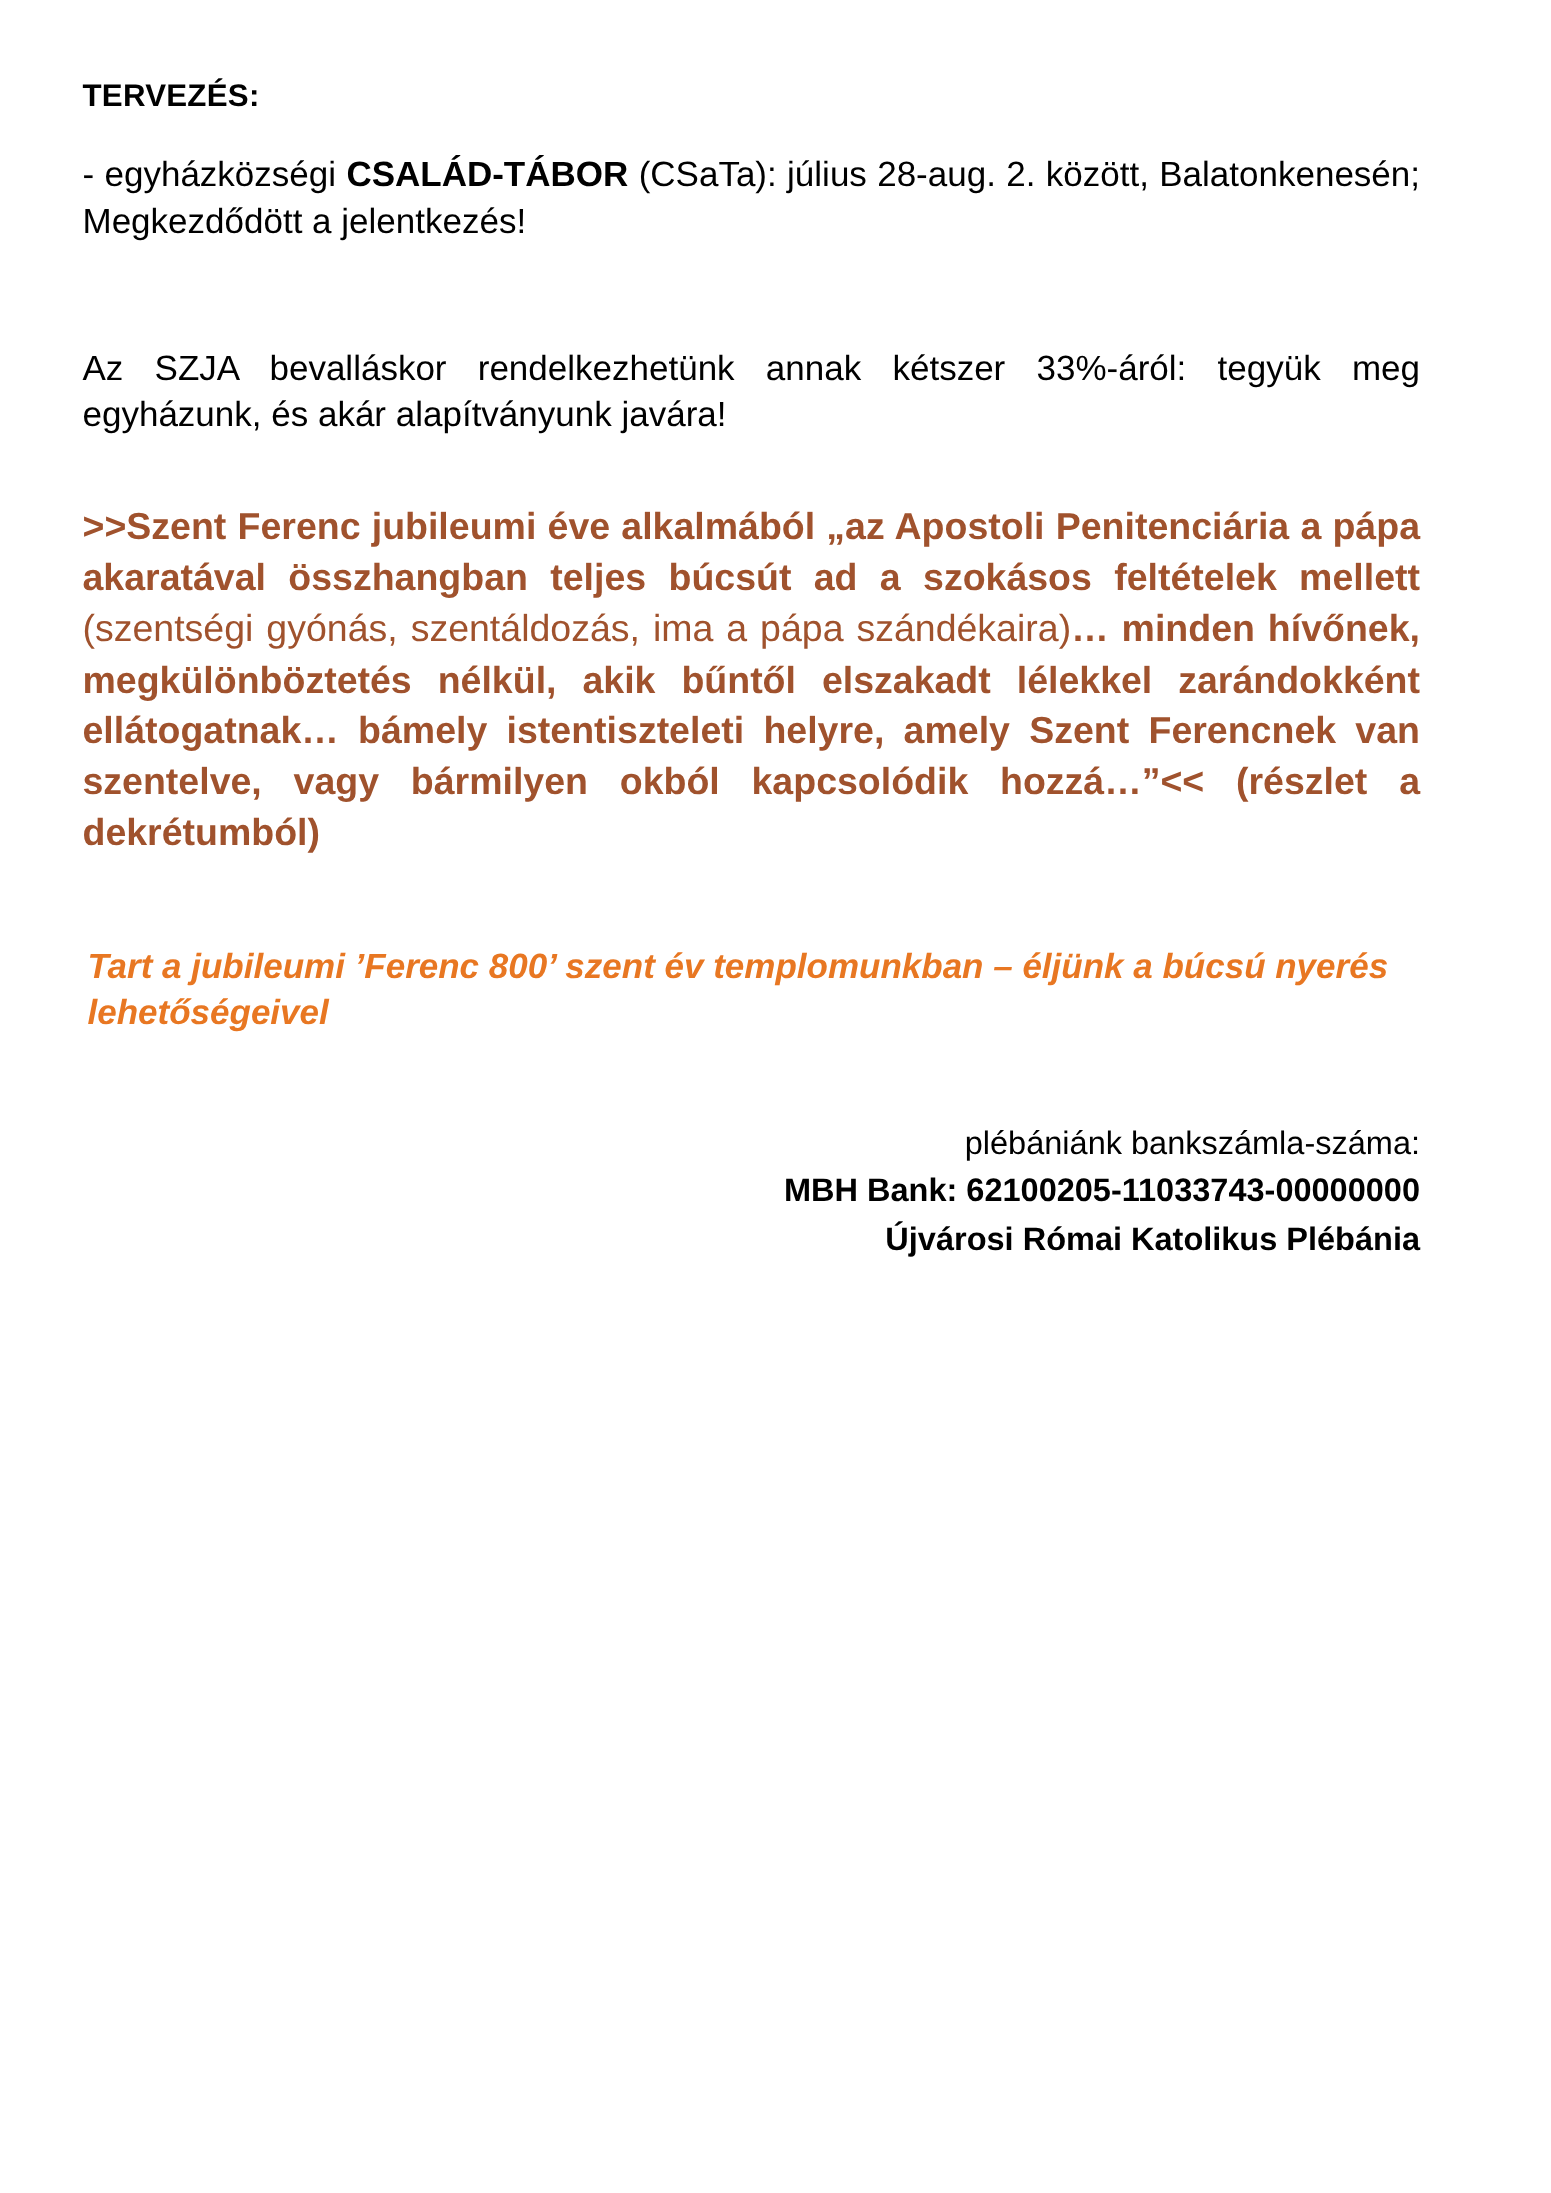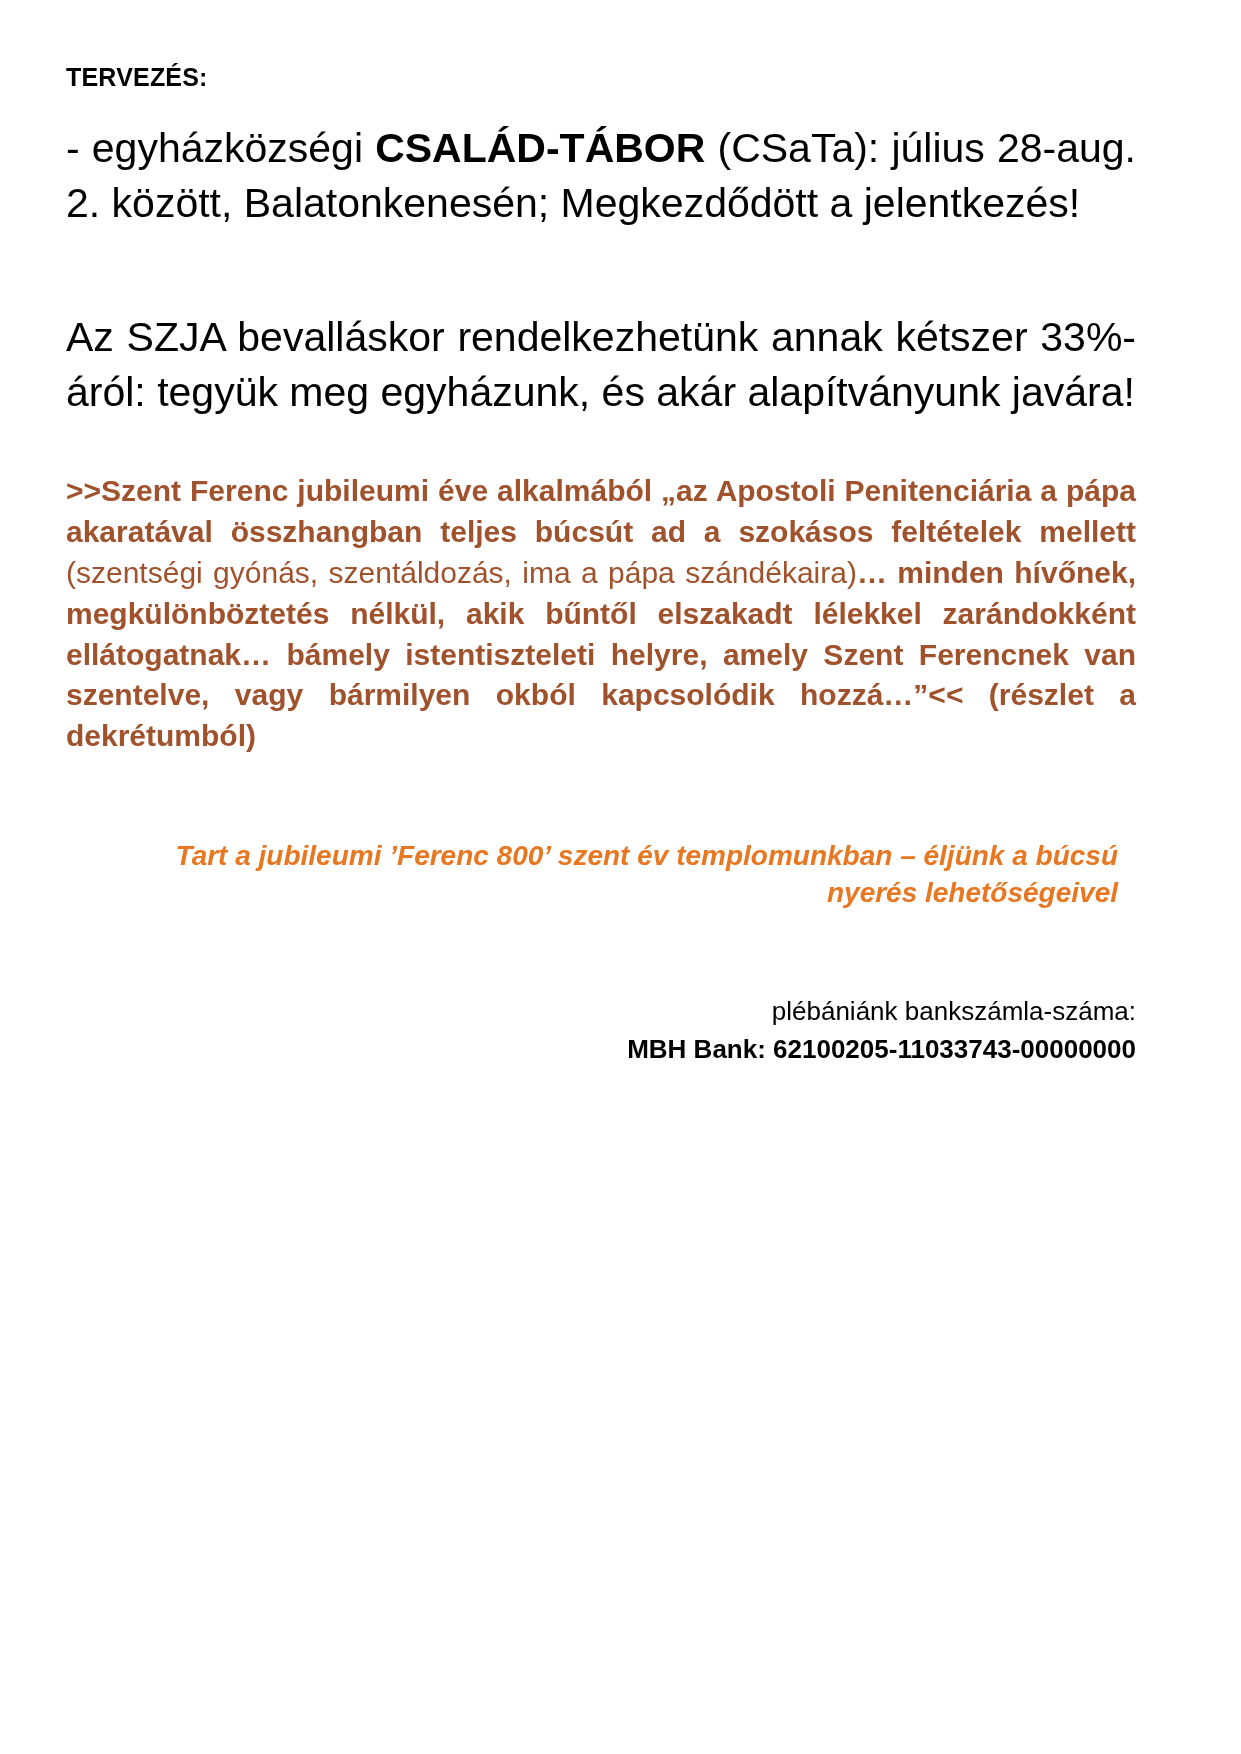--- a/index.html
+++ b/index.html
@@ -26,21 +26,21 @@
 
   
   .heading {
     font-size: 25px;
     font-weight: bold;
     letter-spacing: 0.2px;
     line-height: 1.25;
     margin: 0 0 28px 0;
   }
   .para {
-    font-size: 41px;
+    font-size: 28px;
     line-height: 1.33;
     margin: 0;
     text-align: justify;
     text-justify: inter-word;
     hyphens: none;
   }
   .gap-md { height: 40px; }
   .gap-lg { height: 52px; }
   .gap-xl { height: 62px; }
 
@@ -58,22 +58,22 @@
   .quote .bold { font-weight: bold; }
   .quote .reg  { font-weight: normal; }
 
   
   .highlight {
     color: #E87722;
     font-size: 28px;
     font-weight: bold;
     font-style: italic;
     line-height: 1.34;
-    text-align: right;
-    margin: 18px;
+    text-align: left;
+    margin: 4px;
   }
 
   
   .bank {
     margin: 0;
     text-align: right;
     font-size: 26px;
     line-height: 1.48;
   }
   .bank .b { font-weight: bold; }
@@ -109,15 +109,16 @@
 
   <p class="highlight">
     <span>Tart a jubileumi ’Ferenc 800’ szent év templomunkban – éljünk a búcsú nyerés lehetőségeivel</span>
   </p>
 
   <div class="gap-xl"></div>
 
   <div class="bank">
     <span class="bank-line">plébániánk bankszámla-száma:</span>
     <span class="bank-line b">MBH Bank: 62100205-11033743-00000000</span>
+    <span class="bank-line b">Újvárosi Római Katolikus Plébánia</span>
   </div>
 
 </div>
 
 </body></html>

